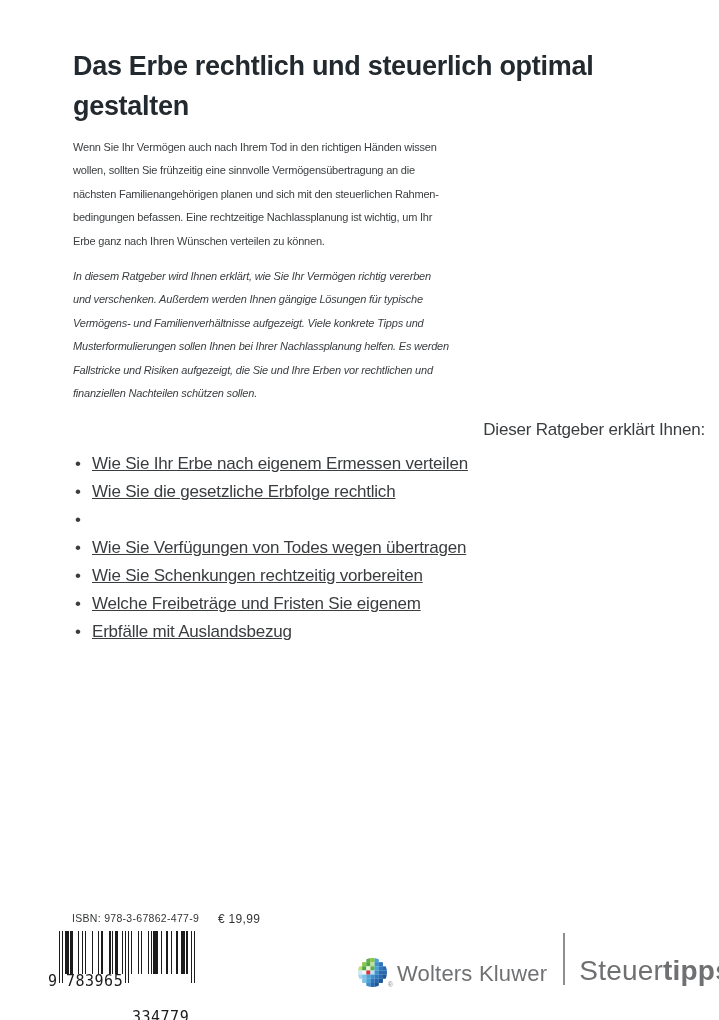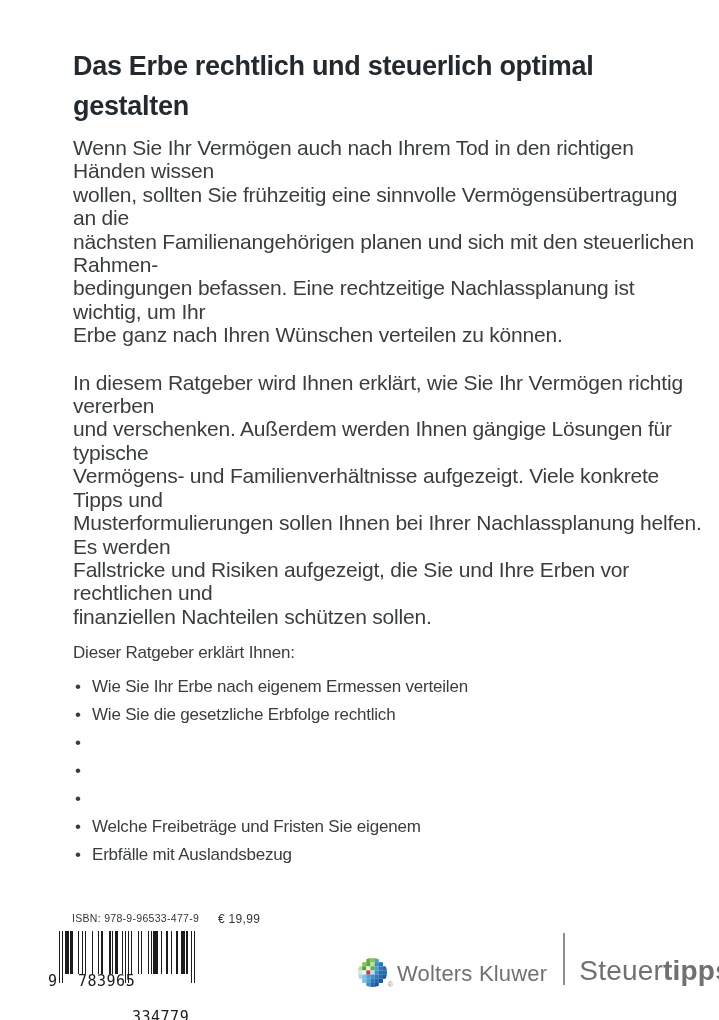--- a/index.html
+++ b/index.html
@@ -15,42 +15,43 @@
   .content { position:absolute; left:73px; top:46px; width:632px; }
   h1.title {
     margin:0;
     font-size:27px; line-height:40px; font-weight:bold;
     letter-spacing:-0.3px;
     color:var(--title,#232a2f);
     white-space:pre-line;
   }
   p.body {
     margin:10px 0 0 0;
-    font-size:21px; line-height:23.4px;
+    font-size:11px; line-height:23.4px;
     letter-spacing:-0.2px;
     color:var(--body,#3a3d3f);
     white-space:pre-line;
   }
-  p.body + p.body { margin-top:24px; }
+  p.body + p.body { margin-top:12px;font-style:italic; }
   .list-intro {
     margin:13px 0 0 0;
     font-size:17px; line-height:23px;
     letter-spacing:-0.2px;
     color:var(--body,#3a3d3f);
+    text-align:right;
   }
   ul.benefits { list-style:none; margin:11px 0 0 0; padding:0; }
   ul.benefits li {
     display:flex;
     margin:0 0 5px 0;
     font-size:17px; line-height:23px;
     letter-spacing:-0.2px;
     color:var(--body,#3a3d3f);
   }
   ul.benefits .dot { flex:none; width:17px; padding-left:2px; }
-  ul.benefits .txt { white-space:pre-line; }
+  ul.benefits .txt { white-space:pre-line;text-decoration:underline; }
 
   
   .isbn {
     position:absolute; left:72px; top:912px;
     font-size:10.5px; letter-spacing:0.3px;
     color:#333537;
   }
   .price {
     position:absolute; left:218px; top:912px;
     font-size:12px; letter-spacing:0.3px;
@@ -58,21 +59,21 @@
   }
   .barcode { position:absolute; left:59px; top:931px; width:136px; height:62px; }
   .barcode svg { display:block; }
   .bc-digit {
     position:absolute; top:42px;
     font-family:"DejaVu Sans Mono", monospace;
     font-size:15px; line-height:16px;
     color:var(--barcode,#1c1c1c);
   }
   .bc-first { left:-11px; }
-  .bc-left  { left:19px;  letter-spacing:0.5px; }
+  .bc-left  { left:7px;  letter-spacing:0.5px; }
   .bc-right { left:73px; letter-spacing:0.5px;margin-top:36px; }
 
   .publisher {
     position:absolute; left:358px; top:931px; height:56px;
     display:flex; align-items:flex-end;
   }
   .globe-wrap { position:relative; width:29px; height:29px; margin-right:10px; }
   .globe-wrap svg { display:block; width:29px; height:29px; }
   .reg {
     position:absolute; right:-6px; bottom:-1px;
@@ -124,36 +125,38 @@
       </li>
       <li>
         <span class="dot">•</span>
         <span class="txt">Wie Sie die gesetzliche Erbfolge rechtlich</span>
       </li>
       <li>
         <span class="dot">•</span>
       </li>
       <li>
         <span class="dot">•</span>
-      </li>
-      <li>
-        <span class="dot">•</span>
+        <span class="txt">Wie Sie Verfügungen von Todes wegen übertragen</span>
+      </li>
+      <li>
+        <span class="dot">•</span>
+        <span class="txt">Wie Sie Schenkungen rechtzeitig vorbereiten</span>
       </li>
       <li>
         <span class="dot">•</span>
         <span class="txt">Welche Freibeträge und Fristen Sie eigenem</span>
       </li>
       <li>
         <span class="dot">•</span>
         <span class="txt">Erbfälle mit Auslandsbezug</span>
       </li>
     </ul>
   </main>
 
-  <div class="isbn">ISBN: 978-9-96533-477-9</div>
+  <div class="isbn">ISBN: 978-3-67862-477-9</div>
   <div class="price">€ 19,99</div>
 
   <div class="barcode">
     <svg id="barcode-svg" width="136" height="52" viewBox="0 0 95 52" preserveAspectRatio="none" shape-rendering="crispEdges">
         <rect x="0" y="0" width="1.04" height="52" fill="#1c1c1c"></rect>
         <rect x="2" y="0" width="1.04" height="52" fill="#1c1c1c"></rect>
         <rect x="4" y="0" width="1.04" height="43" fill="#1c1c1c"></rect>
         <rect x="5" y="0" width="1.04" height="43" fill="#1c1c1c"></rect>
         <rect x="6" y="0" width="1.04" height="43" fill="#1c1c1c"></rect>
         <rect x="8" y="0" width="1.04" height="43" fill="#1c1c1c"></rect>

